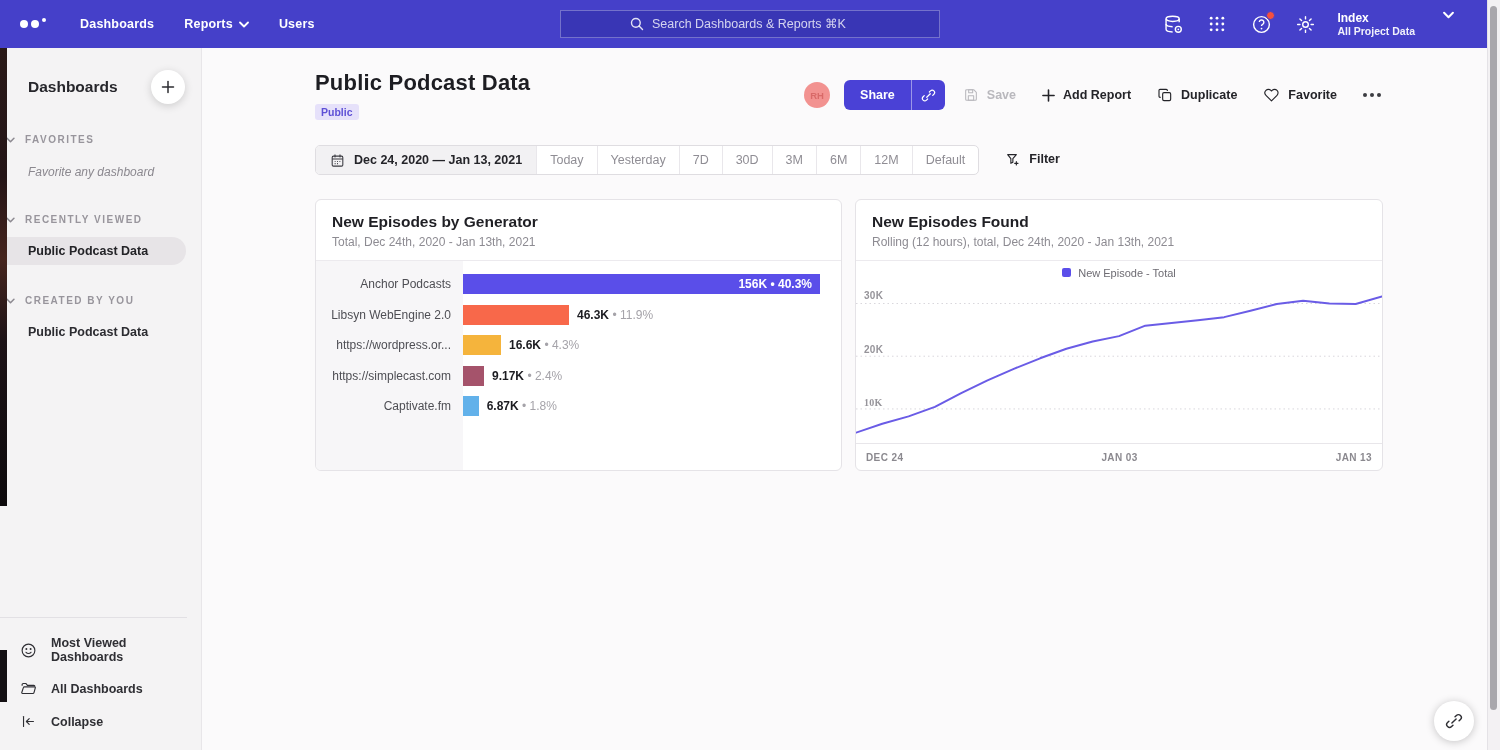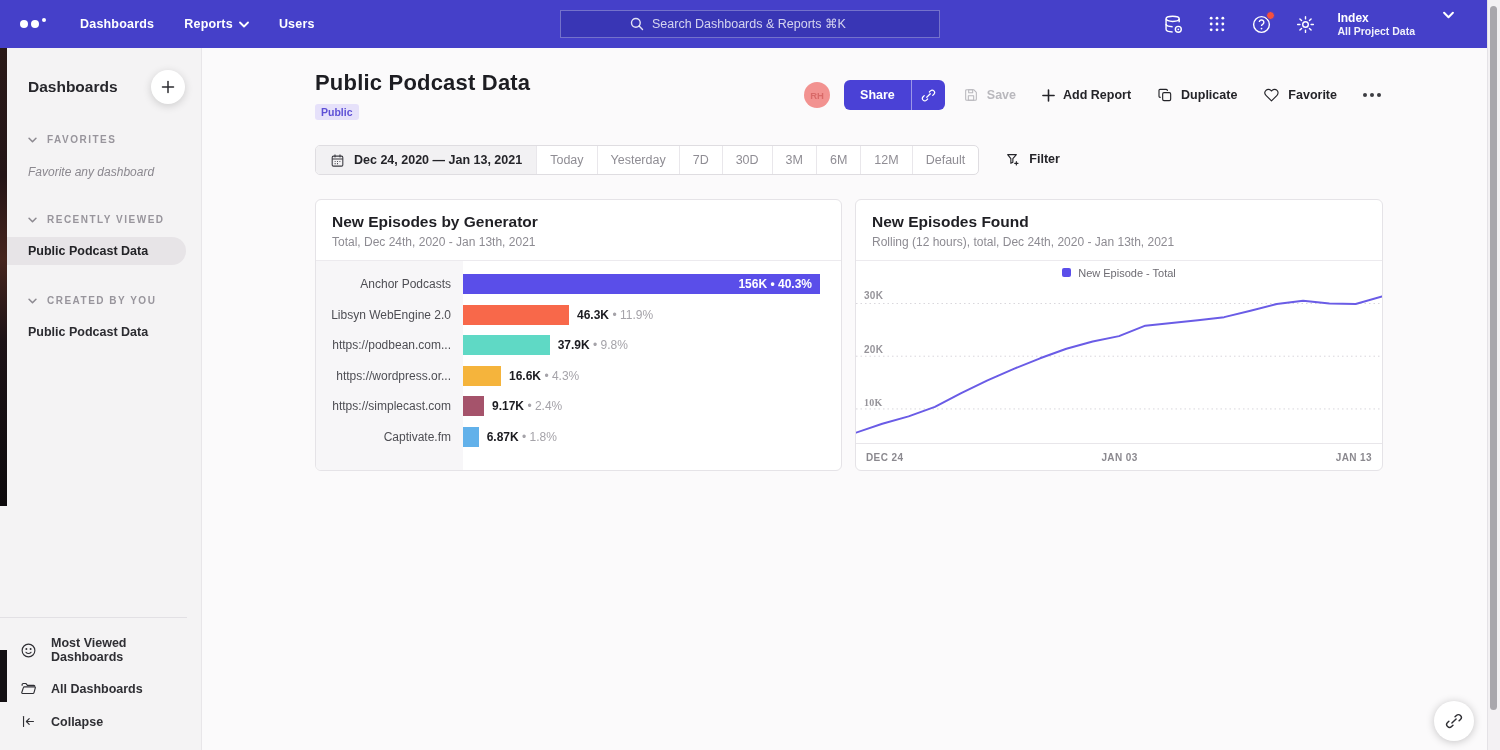--- a/index.html
+++ b/index.html
@@ -22,21 +22,21 @@
 .project{display:flex;align-items:flex-start;gap:28px;cursor:pointer}
 .project-name{font-size:12px;font-weight:700;line-height:14px}
 .project-sub{font-size:10.5px;font-weight:700;opacity:.92;line-height:13px}
 
 
 .layout{display:flex;height:702px}
 .sidebar{width:202px;background:#f4f3f4;border-right:1px solid #e8e6e9;position:relative;flex-shrink:0}
 .sb-head{display:flex;align-items:center;justify-content:space-between;padding:22px 16px 0 28px}
 .sb-title{font-size:15.5px;font-weight:700;color:#26262b}
 .add-btn{width:34px;height:34px;border-radius:50%;background:#fff;box-shadow:0 2px 8px rgba(0,0,0,.16);display:flex;align-items:center;justify-content:center;cursor:pointer}
-.sb-sec-head{display:flex;align-items:center;gap:10px;padding-left:28px;cursor:pointer}
+.sb-sec-head{display:flex;align-items:center;gap:10px;padding-left:6px;cursor:pointer}
 .sb-sec-label{font-size:10px;font-weight:700;letter-spacing:1.5px;color:#98959c}
 .sec-favorites{margin-top:30px}
 .sec-recent{margin-top:35px}
 .sec-created{margin-top:30px}
 .sb-empty{font-style:italic;font-size:12px;color:#8b888f;padding:20px 0 0 28px}
 .sb-item{font-size:12.5px;color:#2c2c31;padding-left:28px;height:28px;display:flex;align-items:center;margin-top:12px;font-weight:600;cursor:pointer}
 .sb-item.active{background:#e7e4e7;border-radius:0 14px 14px 0;width:186px;font-weight:700;color:#232327}
 .sb-footer{position:absolute;left:0;right:14px;bottom:12px;padding-top:10px;border-top:1px solid #e2e0e4}
 .sb-foot-item{display:flex;align-items:center;gap:14px;padding:8px 0 8px 20px;font-size:12.5px;font-weight:700;color:#2f2f34;cursor:pointer}
 .sb-foot-item svg{flex-shrink:0}
@@ -368,27 +368,20 @@
             </div>
           </div>
           <div class="brow">
             <div class="brow-label">Libsyn WebEngine 2.0</div>
             <div class="brow-track">
               <div class="bar-fill" style="width: 106px; background: rgb(248, 104, 74);"></div>
               <span class="bar-out"><b>46.3K</b> <span class="sep">•</span> <span class="pct">11.9%</span></span>
             </div>
           </div>
           <div class="brow">
-            <div class="brow-label">https://podbean.com...</div>
-            <div class="brow-track">
-              <div class="bar-fill" style="width: 86.7px; background: rgb(95, 217, 197);"></div>
-              <span class="bar-out"><b>37.9K</b> <span class="sep">•</span> <span class="pct">9.8%</span></span>
-            </div>
-          </div>
-          <div class="brow">
             <div class="brow-label">https://wordpress.or...</div>
             <div class="brow-track">
               <div class="bar-fill" style="width: 38px; background: rgb(245, 180, 60);"></div>
               <span class="bar-out"><b>16.6K</b> <span class="sep">•</span> <span class="pct">4.3%</span></span>
             </div>
           </div>
           <div class="brow">
             <div class="brow-label">https://simplecast.com</div>
             <div class="brow-track">
               <div class="bar-fill" style="width: 21px; background: rgb(165, 83, 107);"></div>

